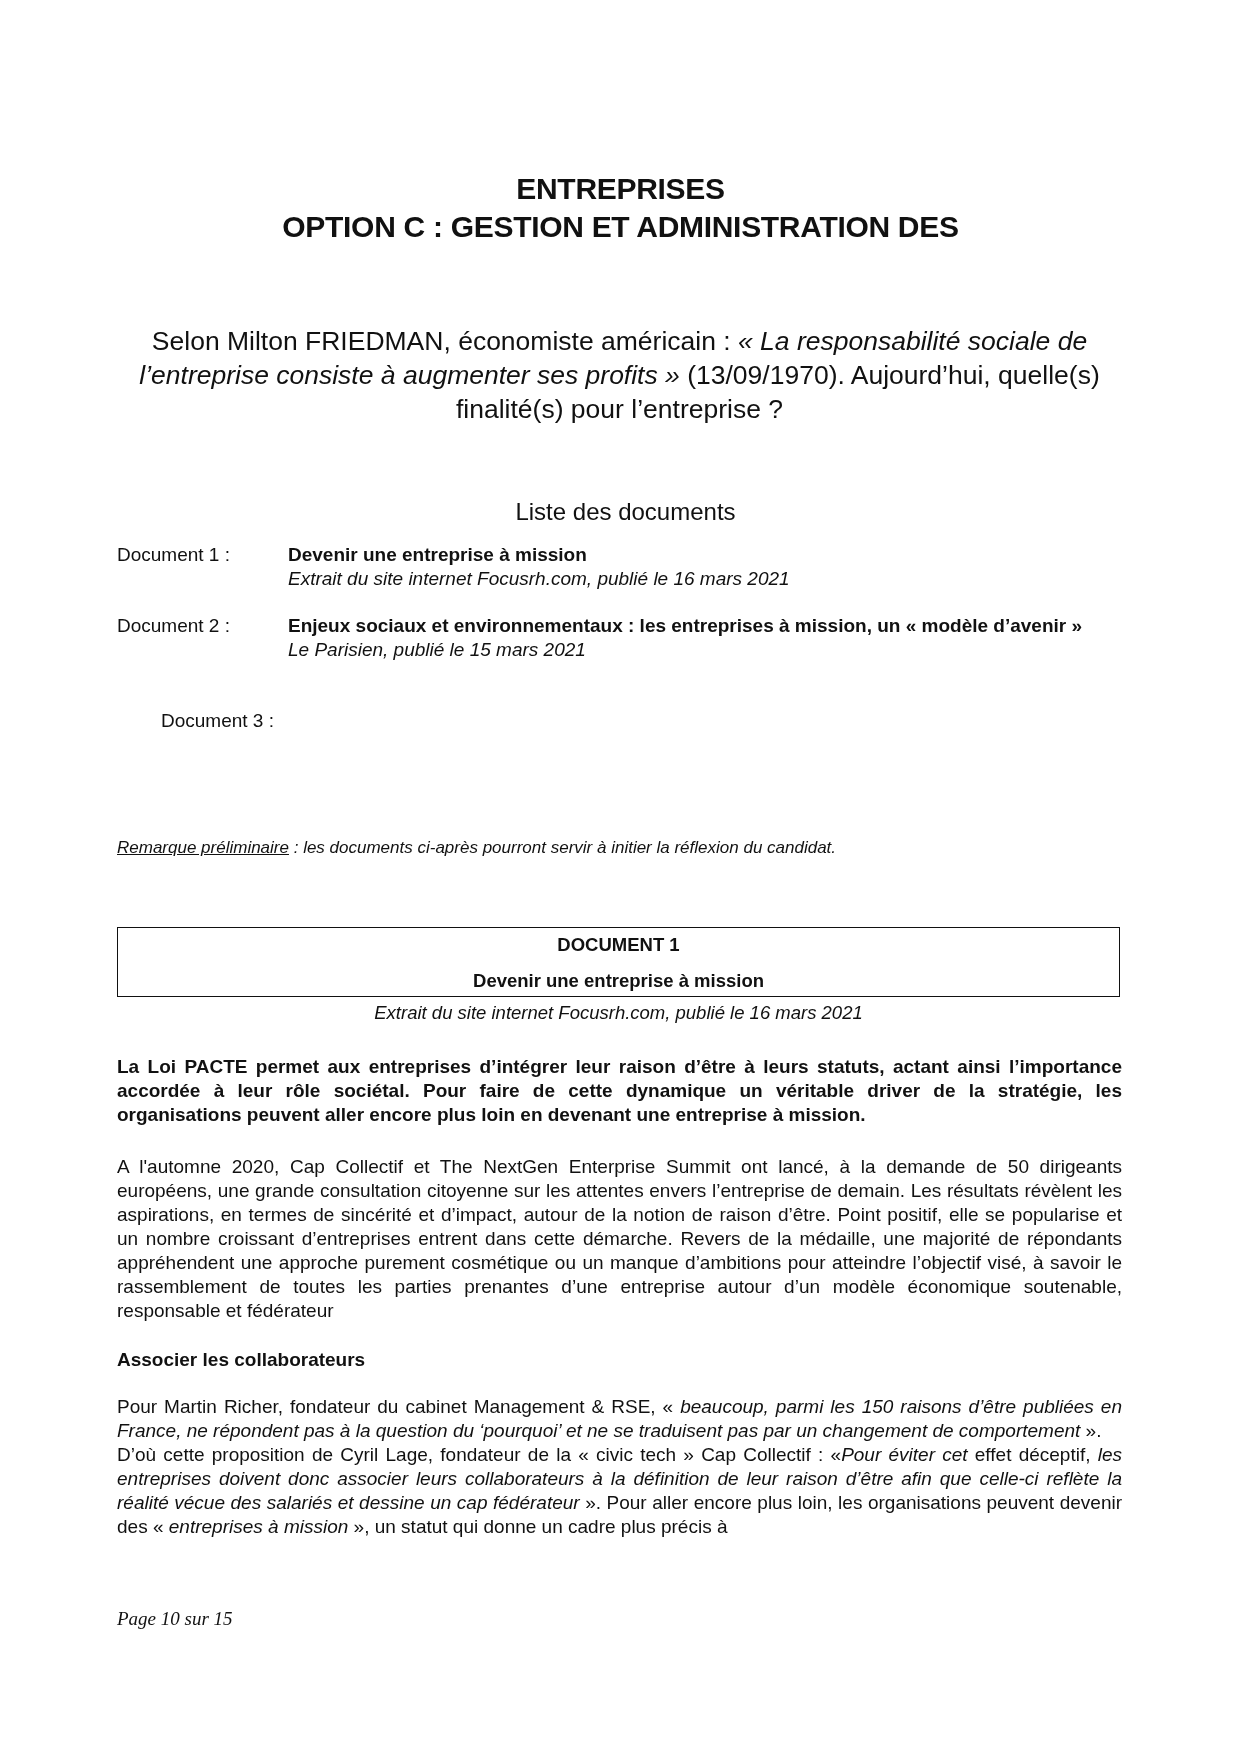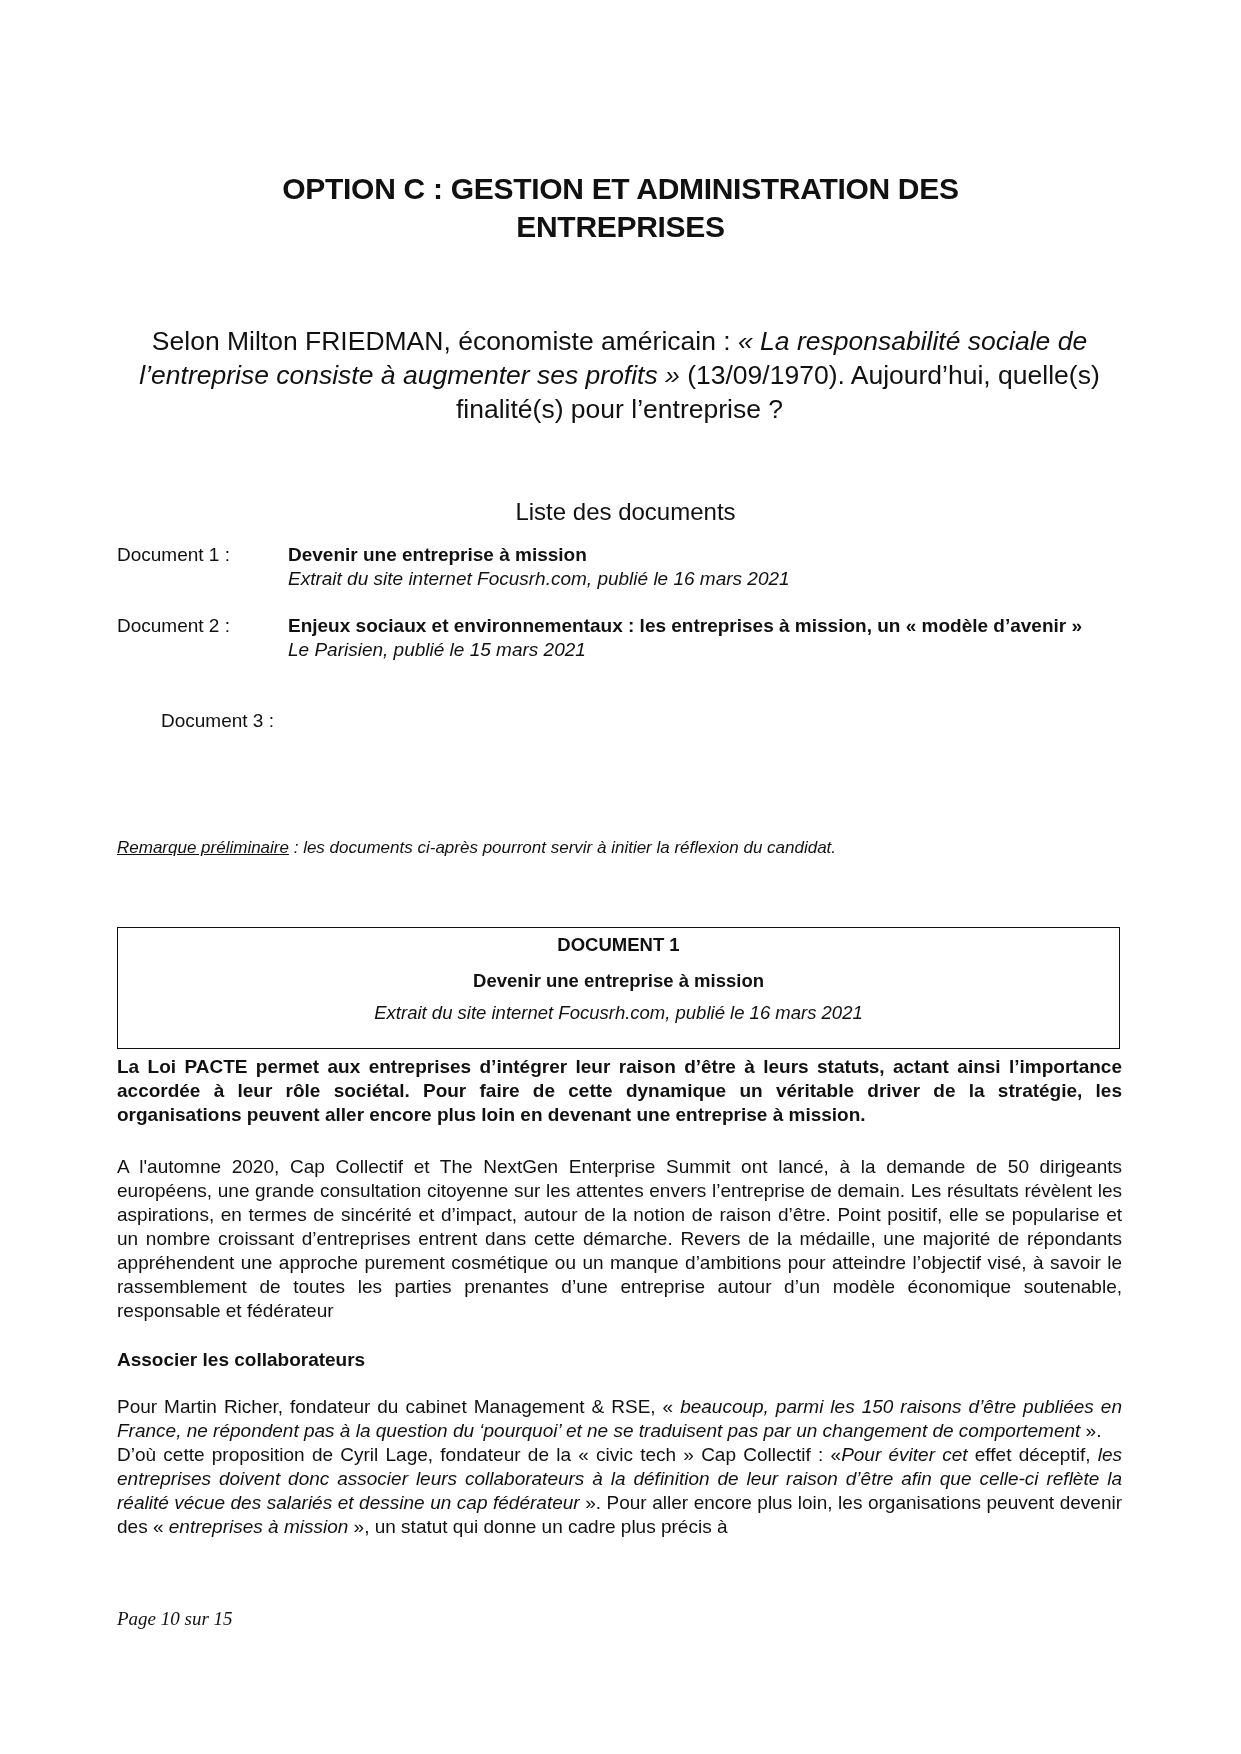--- a/index.html
+++ b/index.html
@@ -27,21 +27,21 @@
     .doc-entry .label { position: absolute; left: 0; top: 0; font-weight: normal; }
     .doc-entry .body { margin-left: 171px; }
     .doc-entry .dtitle { font-weight: bold; text-align: justify; }
     .doc-entry .dsrc { font-style: italic; }
     .remark {
       left: 117px; width: 1005px; top: 838px;
       font-size: 17px; font-style: italic;
     }
     .remark u { text-decoration: underline; }
     .docbox {
-      left: 117px; top: 927px; width: 1003px; height: 122px;
+      left: 117px; top: 927px; width: 1003px; height: 70px;
       border: 1.5px solid #111; box-sizing: border-box;
       text-align: center; font-size: 18.5px;
     }
     .docbox .l1 { position: absolute; left: 0; right: 0; top: 6px; font-weight: bold; }
     .docbox .l2 { position: absolute; left: 0; right: 0; top: 42px; font-weight: bold; }
     .docbox .l3 { position: absolute; left: 0; right: 0; top: 74px; font-style: italic; }
     .para {
       left: 117px; width: 1005px; font-size: 19px; line-height: 24px; text-align: justify;
     }
     .para b { font-weight: bold; }
@@ -50,22 +50,22 @@
     .subhead { left: 117px; top: 1349px; font-size: 19px; font-weight: bold; }
     .footer {
       left: 117px; top: 1608px; font-family: "Liberation Serif", serif;
       font-style: italic; font-size: 19px;
     }
   </style>
 </head>
 <body>
 
 <div class="abs title">
+  <div>ENTREPRISES</div>
   <div>OPTION C : GESTION ET ADMINISTRATION DES</div>
-  <div>ENTREPRISES</div>
 </div>
 
 <div class="abs subject">
   <span>Selon Milton FRIEDMAN, économiste américain : </span><i>« La responsabilité sociale de l’entreprise consiste à augmenter ses profits »</i><span> (13/09/1970). Aujourd’hui,</span>
   <span>quelle(s) finalité(s) pour l’entreprise ?</span>
 </div>
 
 <div class="abs list-heading">
   <span>Liste des documents</span>
 </div>

